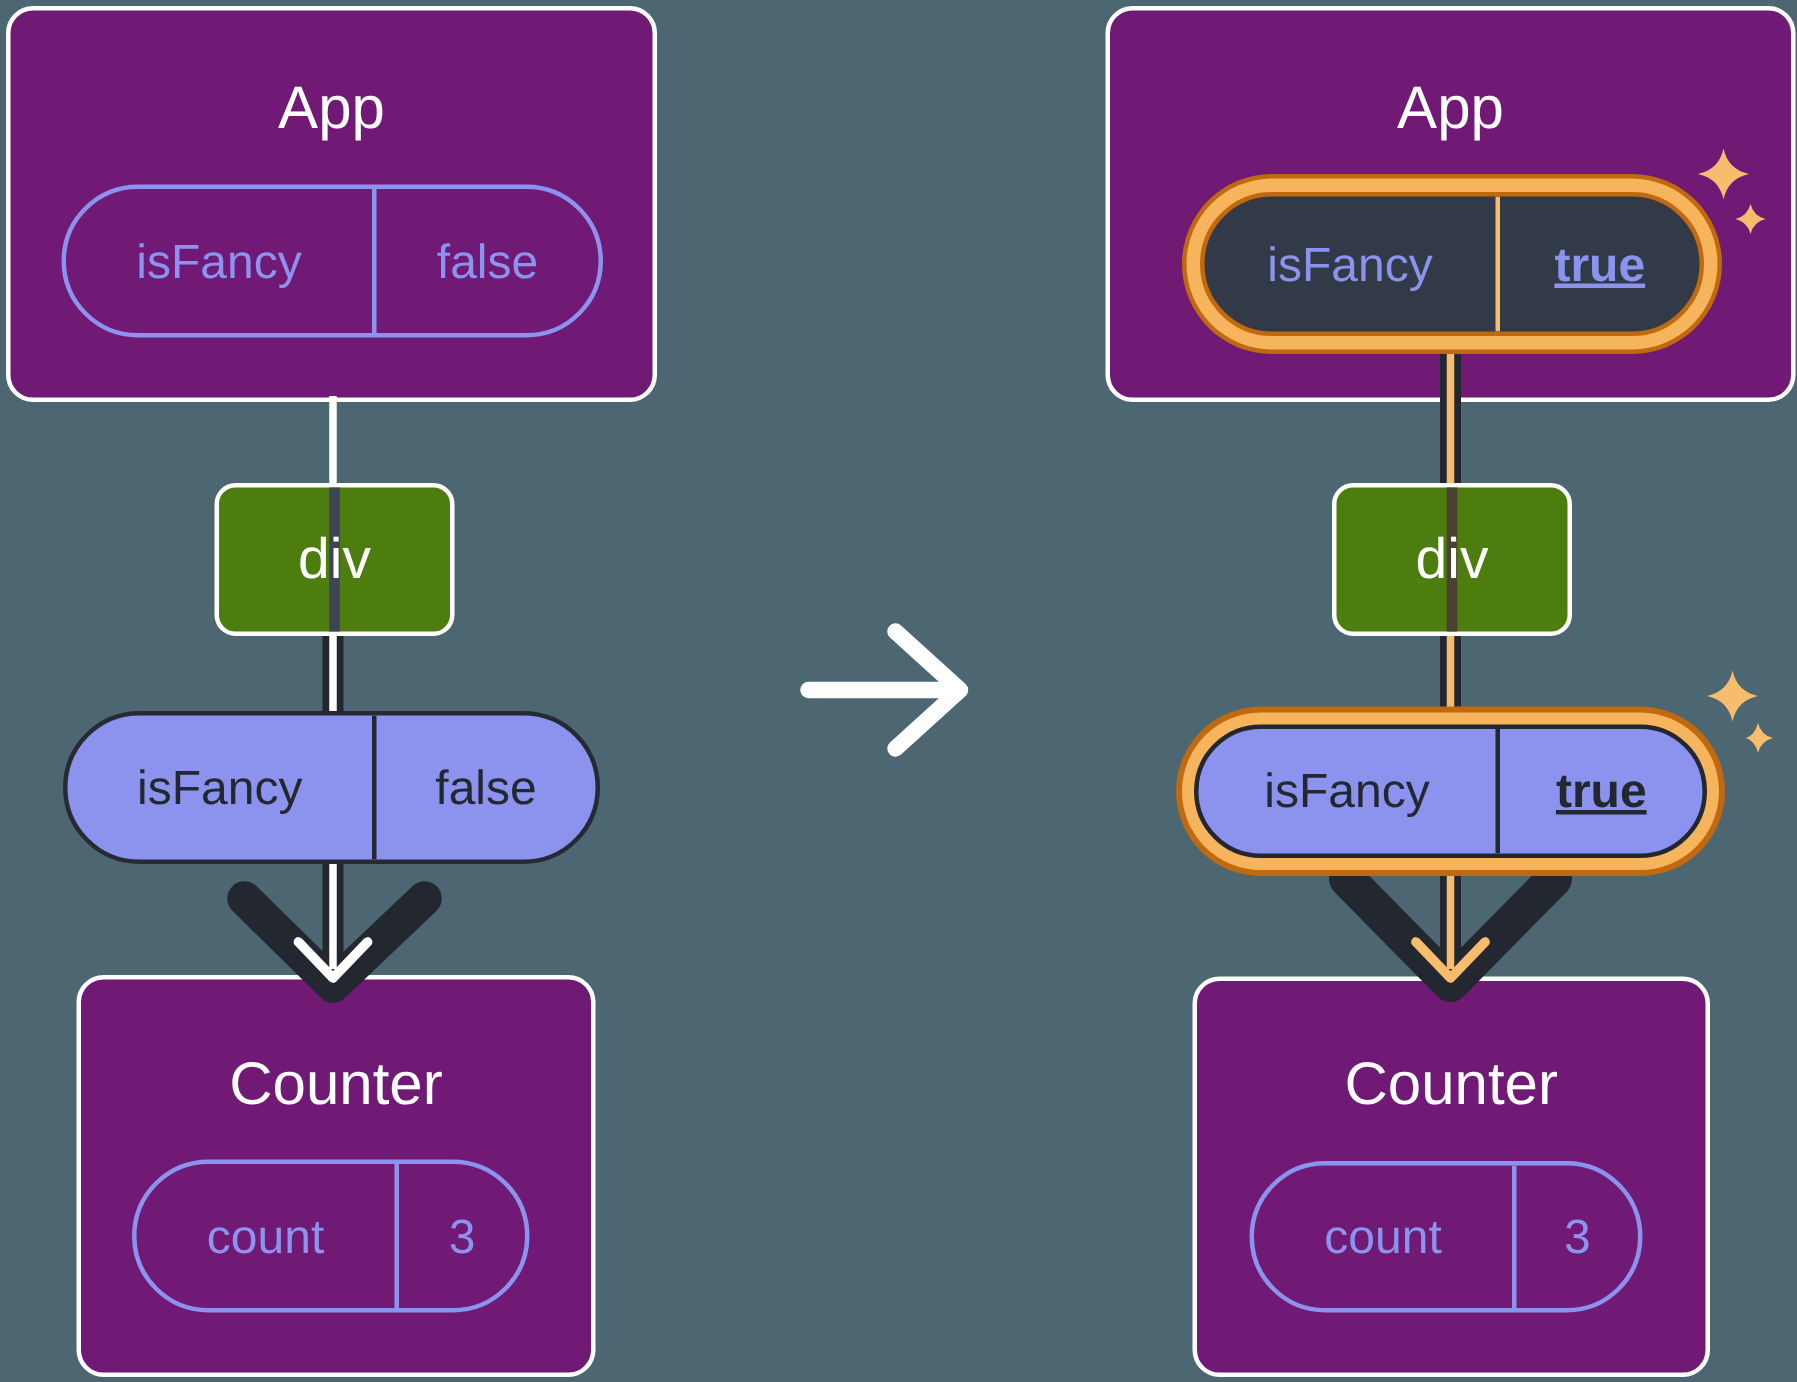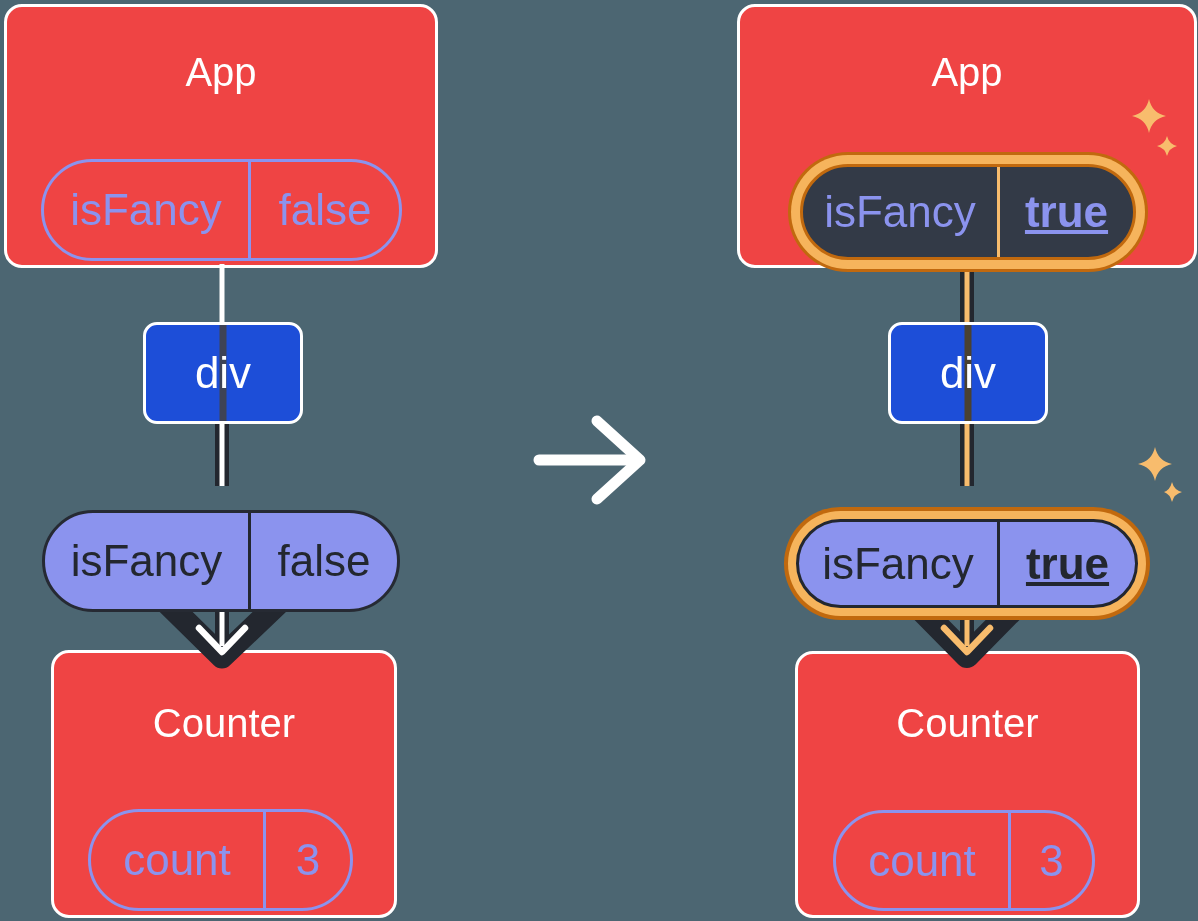--- a/index.html
+++ b/index.html
@@ -4,59 +4,58 @@
 <style>
   html,body{margin:0;padding:0;background:#4C6672;}
   .canvas{
     position:relative;width:1198px;height:921px;overflow:hidden;
     background:#4C6672;
     font-family:"Liberation Sans", sans-serif;
     -webkit-font-smoothing:antialiased;
   }
   
   .card{
-    position:absolute;background:#ef4444;border:3px solid #FFFFFF;
+    position:absolute;background:#701a75;border:3px solid #FFFFFF;
     border-radius:18px;box-sizing:border-box;z-index:1;
   }
   .card-app-left   {left:4px;  top:4px;   width:434px;height:264px;}
   .card-app-right  {left:737px;top:4px;   width:460px;height:264px;}
   .card-counter-left {left:51px; top:650px;width:346px;height:268px;}
   .card-counter-right{left:795px;top:651px;width:345px;height:267px;}
   .card-title{
     position:absolute;left:0;width:100%;text-align:center;
     color:#FFFFFF;font-size:40px;line-height:48px;font-weight:400;
   }
   .card-app-left  .card-title{top:41px;}
   .card-app-right .card-title{top:41px;}
   .card-counter-left  .card-title{top:46px;}
   .card-counter-right .card-title{top:45px;}
 
   
   .div-node{
-    position:absolute;background:#1d4ed8;border:3px solid #FFFFFF;
+    position:absolute;background:#4d7c0f;border:3px solid #FFFFFF;
     border-radius:14px;box-sizing:border-box;z-index:3;
     display:flex;align-items:center;justify-content:center;
-    color:#FFFFFF;font-size:44px;
+    color:#FFFFFF;font-size:38px;
   }
   .div-node-left {left:143px;top:322px;width:160px;height:102px;}
   .div-node-right{left:888px;top:322px;width:160px;height:102px;}
   .div-node::after{
     content:"";position:absolute;top:0;bottom:0;left:50%;
     transform:translateX(-50%);width:7px;z-index:0;
   }
   .div-node-left::after {background:#3E4356;}
   .div-node-right::after{background:#4A4130;}
   .div-node span{position:relative;z-index:1;}
 
   
   .pill{
     position:absolute;display:flex;align-items:stretch;
     box-sizing:border-box;border-radius:60px;z-index:3;overflow:hidden;
-    font-size:44px;
-    margin-top:36px;
+    font-size:32px;
   }
   .pill .cell{display:flex;align-items:center;justify-content:center;}
   .pill .value-cell{flex:1;}
   .pill .sep{width:3px;align-self:stretch;}
 
   .pill-app-left{
     left:41px;top:123px;width:361px;height:102px;
     border:3px solid #8B93EE;color:#8B93EE;
   }
   .pill-app-left .name-cell{width:204px;}

